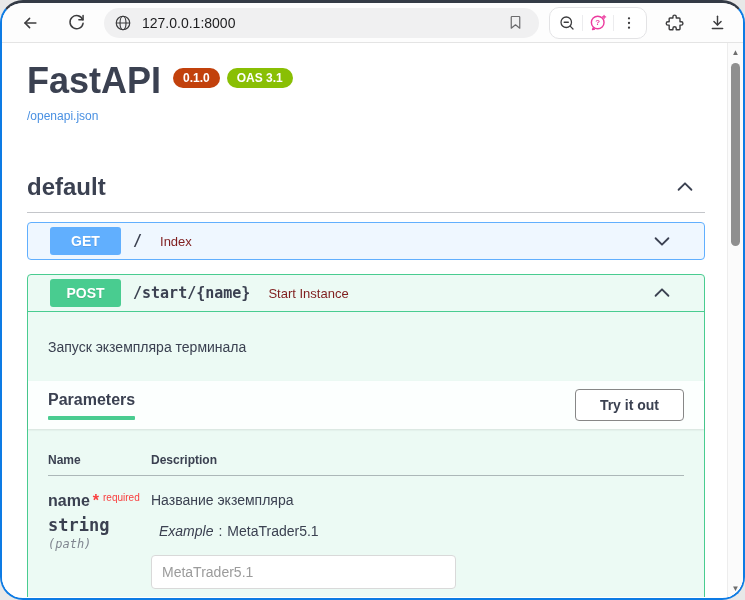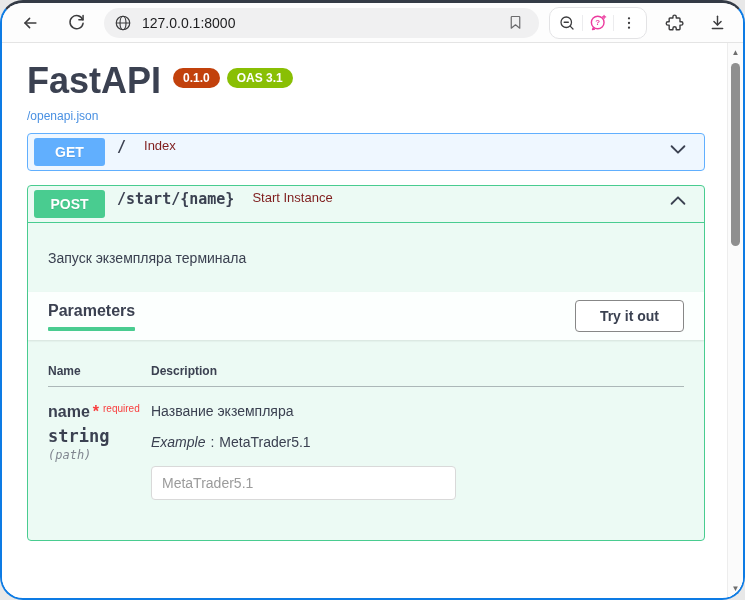--- a/index.html
+++ b/index.html
@@ -61,21 +61,21 @@
     margin-top:49px; display:flex; align-items:center; justify-content:space-between;
     border-bottom:1px solid rgba(59,65,81,.3); padding-bottom:11px; cursor:pointer;
   }
   .tag-row h3 { font-size:24px; font-weight:bold; color:#3b4151; }
   .chev { width:22px; height:22px; margin-right:9px; flex:none; cursor:pointer; }
 
   
   .opblock { border-radius:4px; }
   .opblock-get  { margin-top:9px;  border:1.5px solid #61affe; background:rgba(97,175,254,.1); }
   .opblock-post { margin-top:14px; border:1.5px solid #49cc90; background:rgba(73,204,144,.1); }
-  .summary { display:flex; align-items:flex-start; padding:4px 6px; cursor:pointer; }
+  .summary { display:flex; align-items:center; padding:4px 22px; cursor:pointer; }
   .opblock-post .summary { border-bottom:1px solid #49cc90; }
   .method {
     width:71px; text-align:center; font-size:14px; font-weight:bold; color:#fff;
     padding:6px 0; border-radius:3px; text-shadow:0 1px 0 rgba(0,0,0,.1); flex:none;
   }
   .method-get { background:#61affe; }
   .method-post { background:#49cc90; }
   .path { font-family:"DejaVu Sans Mono", monospace; font-size:15px; font-weight:bold; color:#3b4151; margin-left:12px; }
   .sum-desc { font-size:13px; color:#7f1d1d; margin-left:18px; }
   .summary .chev { margin-left:auto; }
@@ -102,21 +102,21 @@
     padding:10px 0 8px; border-bottom:1px solid rgba(59,65,81,.2);
   }
   th.col-name, td.cell-name { width:103px; }
   table.params td { vertical-align:top; padding-top:16px; }
   .p-name { font-size:16px; font-weight:bold; color:#3b4151; }
   .p-star { color:#f93e3e; font-weight:bold; margin-left:3px; }
   .p-req { color:#f93e3e; font-size:10px; position:relative; top:-5px; margin-left:4px; }
   .p-type { font-family:"DejaVu Sans Mono", monospace; font-size:17px; font-weight:bold; color:#3b4151; margin-top:5px; }
   .p-in { font-family:"DejaVu Sans Mono", monospace; font-size:12px; font-style:italic; color:#808690; margin-top:2px; }
   .p-desc { font-size:14px; color:#3b4151; }
-  .example-line { margin-top:15px; font-size:14px; color:#3b4151; }
+  .example-line { margin-top:15px; font-size:14px; color:#3b4151;margin-left:8px; }
   .example-label { font-style:italic; }
   .example-sep { margin:0 5px; }
   .param-input {
     display:block; margin-top:16px; width:305px; height:34px; padding:0 10px;
     border:1px solid #d9d9d9; border-radius:4px; background:#fff;
     font-size:14px; color:#555; font-family:"Liberation Sans", sans-serif;
   }
   .param-input::placeholder { color:#9b9b9b; opacity:1; }
 </style>
 </head>
@@ -206,20 +206,26 @@
 
       <div class="api-title">
         <h1>FastAPI</h1>
         <span class="badges">
           <span class="badge version">0.1.0</span>
           <span class="badge oas">OAS 3.1</span>
         </span>
       </div>
       <a class="spec-link">/openapi.json</a>
 
+      <div class="tag-row">
+        <h3>default</h3>
+        <svg class="chev" viewBox="0 0 24 24" fill="none" stroke="#3b4151" stroke-width="2" stroke-linecap="round" stroke-linejoin="round">
+            <path d="m5 15 7-7 7 7"></path>
+          </svg>
+      </div>
 
       
       <div class="opblock opblock-get">
         <div class="summary">
           <span class="method method-get">GET</span>
           <span class="path">/</span>
           <span class="sum-desc">Index</span>
           <svg class="chev" viewBox="0 0 24 24" fill="none" stroke="#3b4151" stroke-width="2" stroke-linecap="round" stroke-linejoin="round">
               <path d="m5 9 7 7 7-7"></path>
             </svg>

